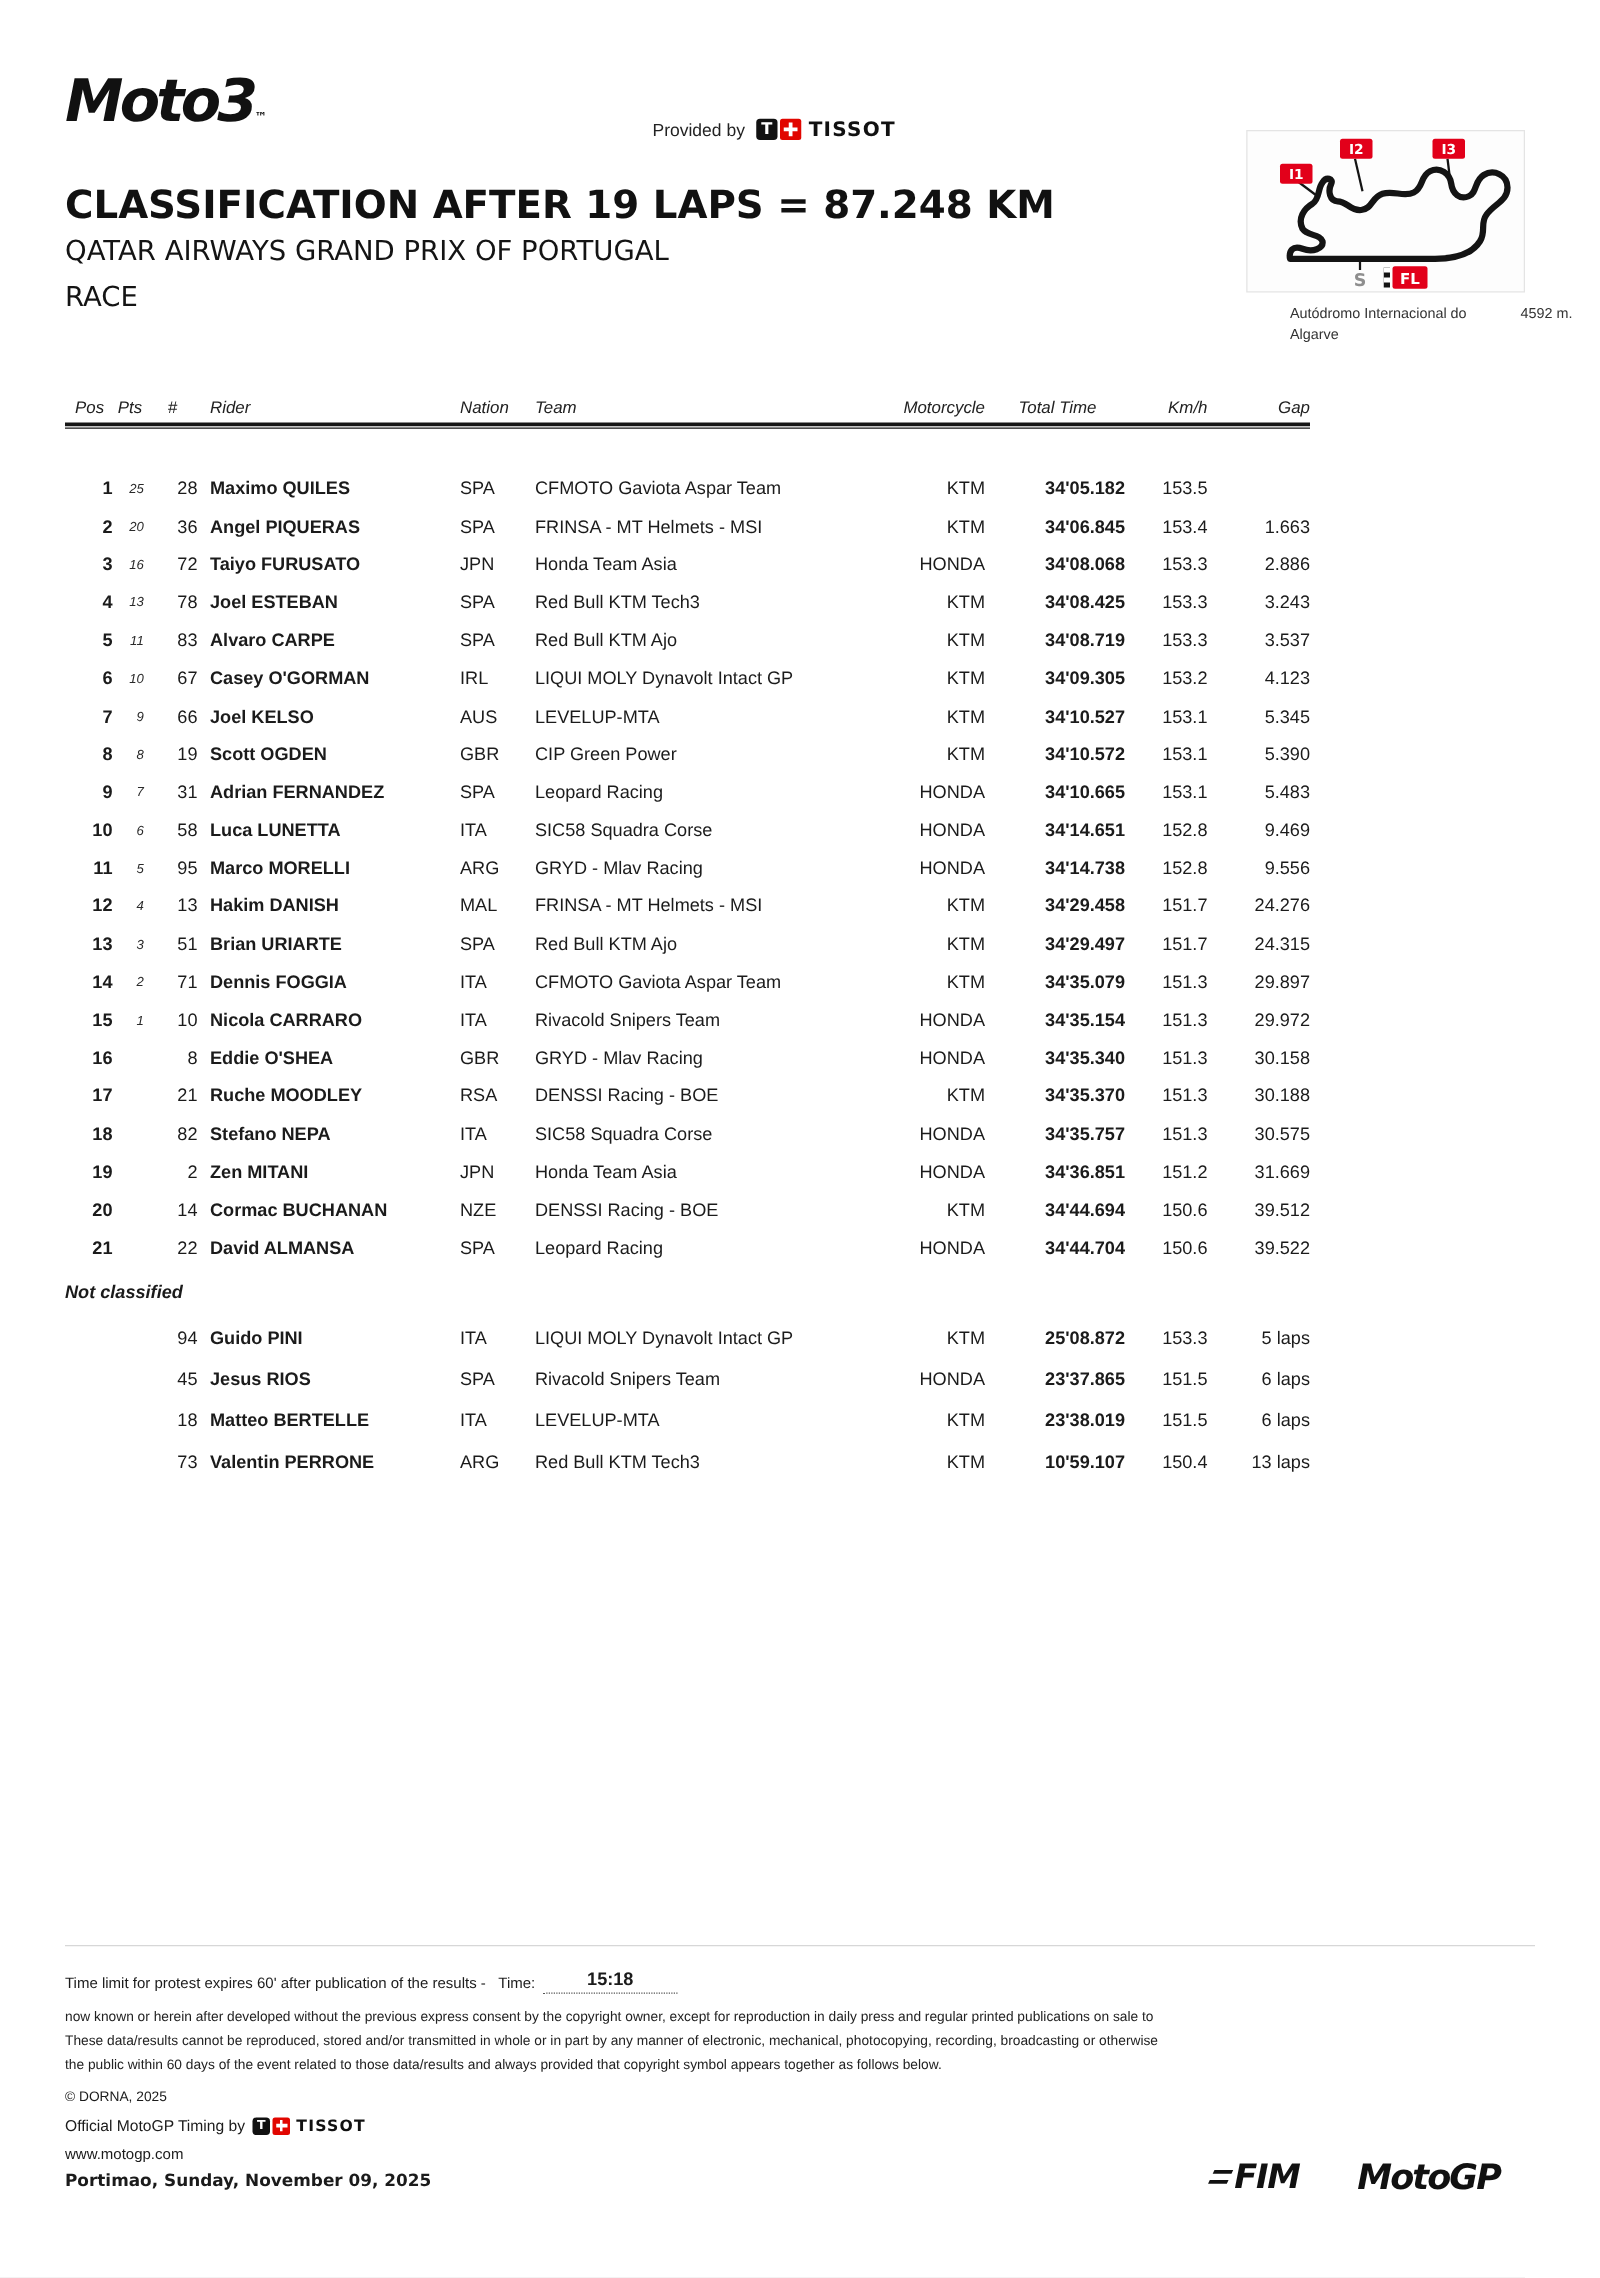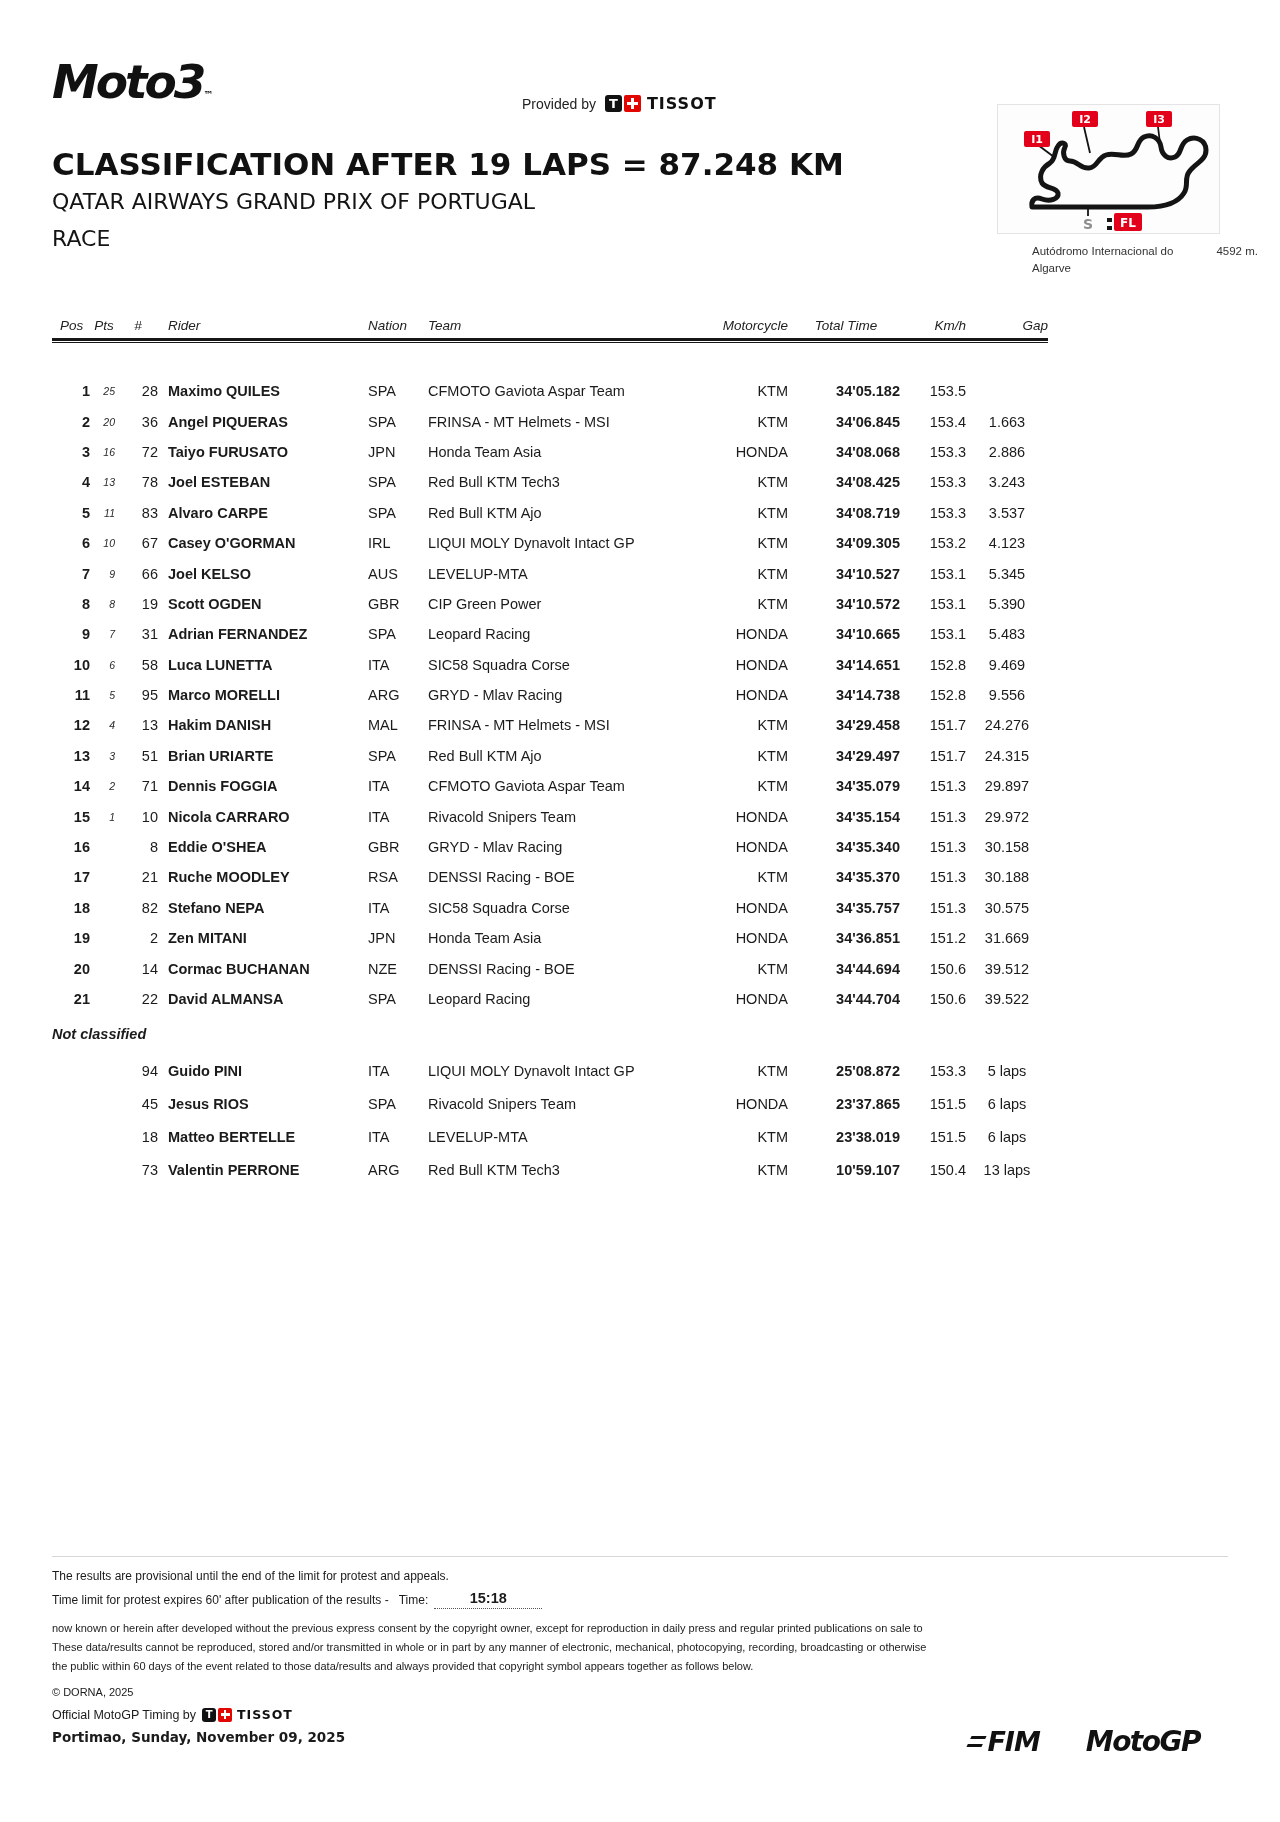--- a/index.html
+++ b/index.html
@@ -72,21 +72,21 @@
   .cell{ display:block; white-space:nowrap; }
   .c-pos{ text-align:right; font-weight:bold; }
   .c-pts{ text-align:right; font-style:italic; font-size:10.5px; color:#2a2a2a; padding-right:3px; }
   .c-num{ text-align:right; }
   .c-rider{ padding-left:10px; font-weight:bold; }
   .c-nation{ padding-left:2px; }
   .c-team{ padding-left:2px; }
   .c-motorcycle{ text-align:right; padding-right:4px; }
   .c-total_time{ text-align:right; font-weight:bold; }
   .c-kmh{ text-align:right; }
-  .c-gap{ text-align:center; }
+  .c-gap{ text-align:right; }
   .nc-label{ margin-top:12px; height:22px; font-style:italic; font-weight:bold; font-size:14.5px; }
   .nc-body{ margin-top:6px; }
   
   .footer{
     position:absolute; left:52px; top:1556px; width:1176px;
     border-top:1px solid #d7d7d7; padding-top:12px; font-size:12px; color:#1b1b1b;
   }
   .sig-row{ display:flex; align-items:flex-end; margin-top:6px; }
   .sig-label{ white-space:nowrap; padding-bottom:2px; }
   .dots1{ flex:1 1 auto; margin-left:8px; border-bottom:1.5px dotted #555; height:20px; position:relative; }
@@ -479,21 +479,20 @@
           <span class="cell c-team">Red Bull KTM Tech3</span>
           <span class="cell c-motorcycle">KTM</span>
           <span class="cell c-total_time">10'59.107</span>
           <span class="cell c-kmh">150.4</span>
           <span class="cell c-gap">13 laps</span>
         </div>
       </div>
   </div>
 
   <div class="footer">
-    <div>The results are provisional until the end of the limit for protest and appeals.</div>
     <div class="sig-row">
       <span class="sig-label">Time limit for protest expires 60' after publication of the results  -</span>
       <span class="time-label">Time:</span>
       <span class="dots2">
         <span class="time-value">15:18</span>
       </span>
     </div>
     <div class="legal">
       <div>now known or herein after developed without the previous express consent by the copyright owner, except for reproduction in daily press and regular printed publications on sale to</div>
       <div>These data/results cannot be reproduced, stored and/or transmitted in whole or in part by any manner of electronic, mechanical, photocopying, recording, broadcasting or otherwise</div>
@@ -506,20 +505,21 @@
         <span class="tbox">
             <span class="tglyph">T</span>
           </span>
         <span class="plusbox">
             <span class="h"></span>
             <span class="v"></span>
           </span>
         <span class="tissot-word">TISSOT</span>
       </span>
     </div>
+    <div class="website">www.motogp.com</div>
     <div class="dateline">Portimao, Sunday, November 09, 2025</div>
     <div class="logos">
       <span class="fim">
         <span class="fim-lines"></span>
         <span class="fim-text">FIM</span>
       </span>
       <span class="motogp">MotoGP</span>
     </div>
   </div>
 

